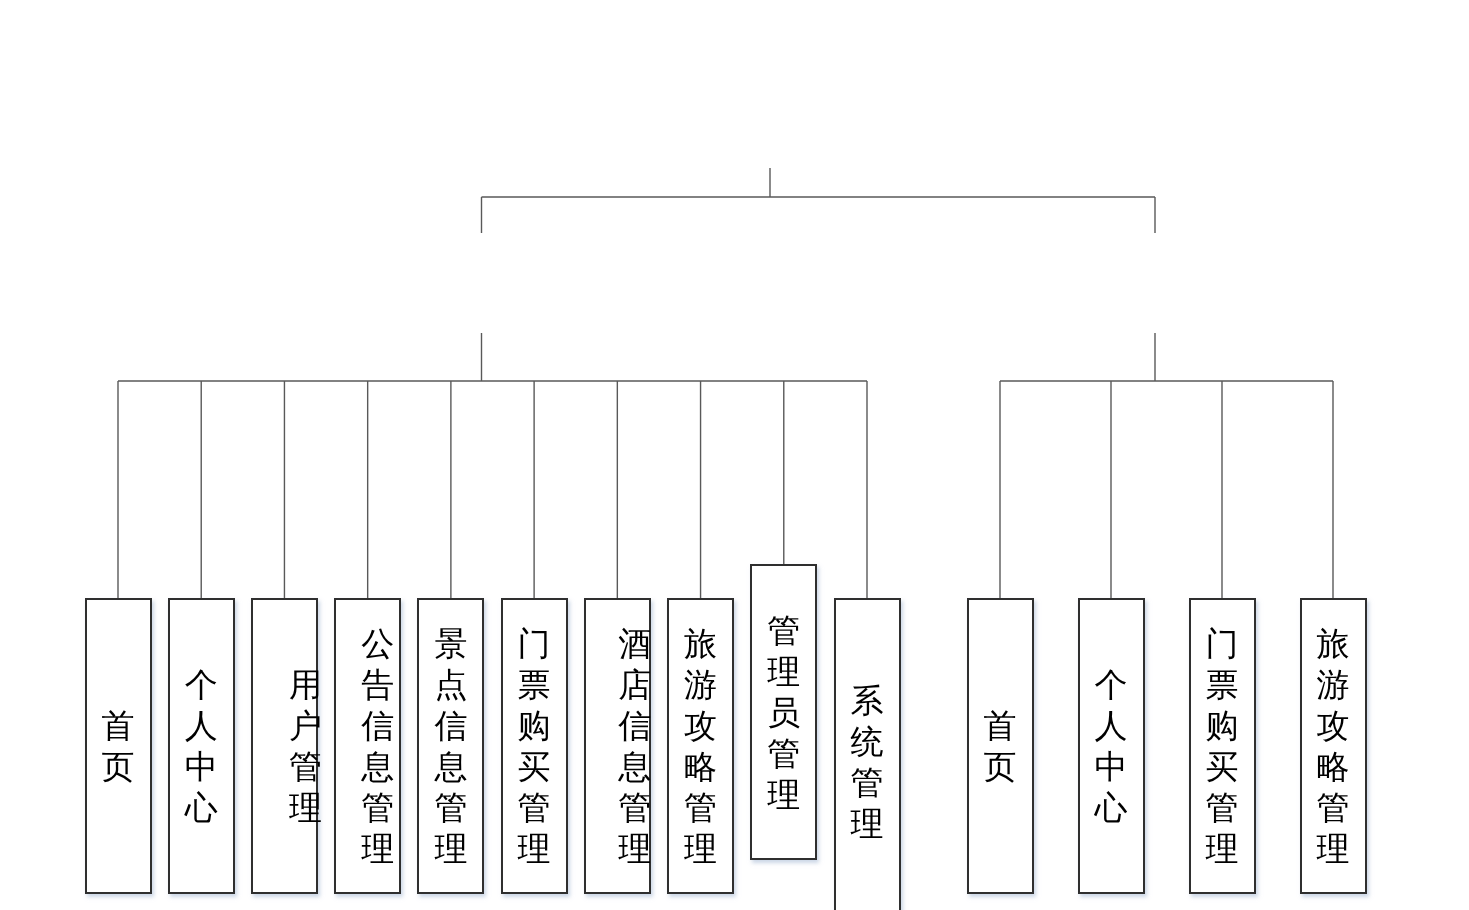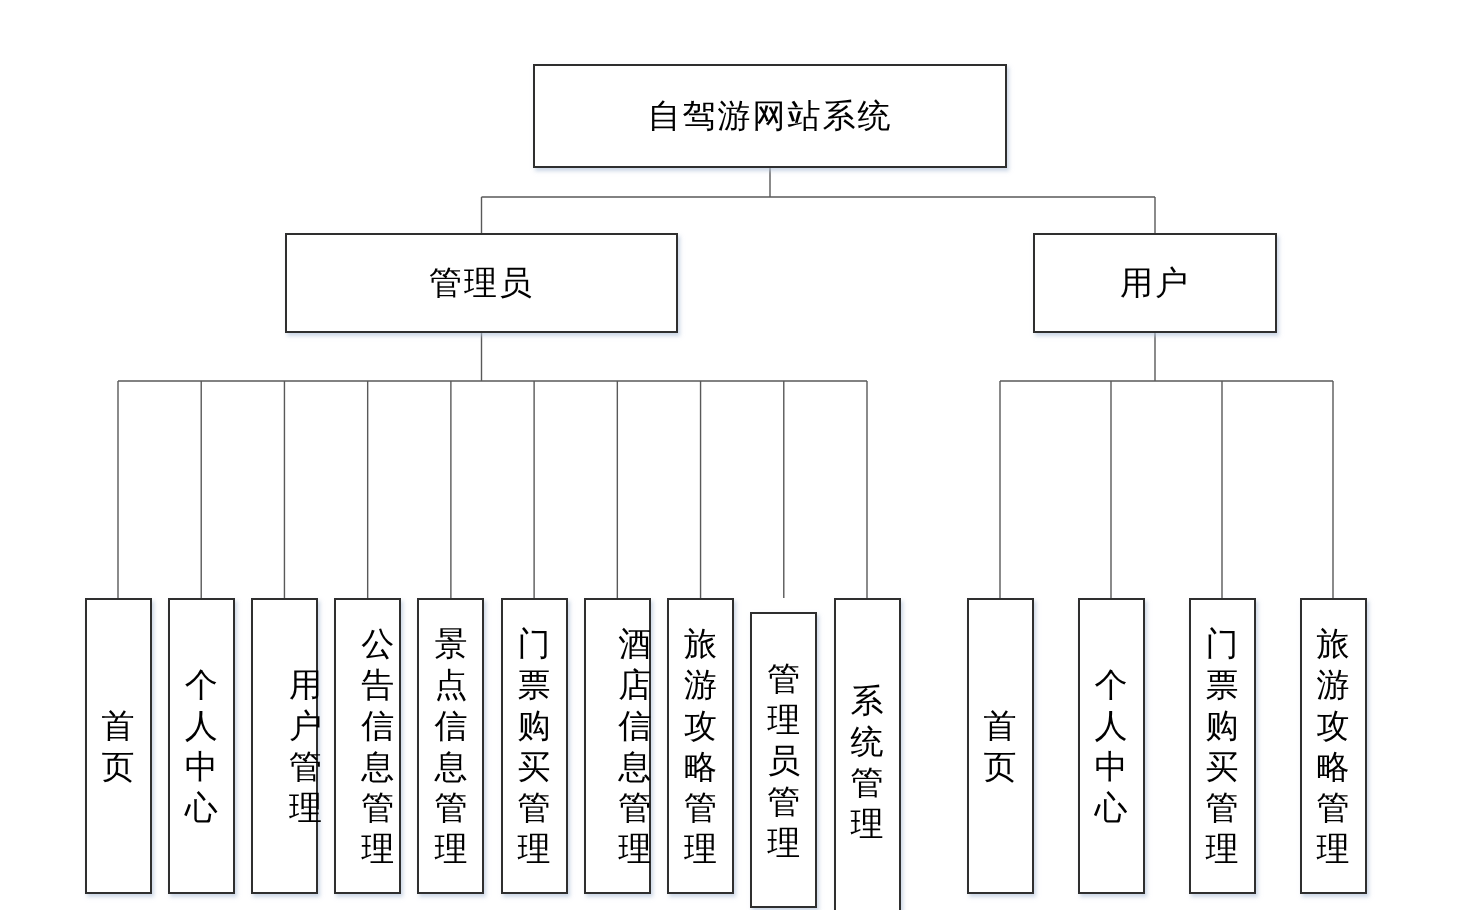--- a/index.html
+++ b/index.html
@@ -55,31 +55,22 @@
       <line x1="783.7777777777778" y1="381" x2="783.7777777777778" y2="598" stroke="#595959" stroke-width="1.4"></line>
       <line x1="867" y1="381" x2="867" y2="598" stroke="#595959" stroke-width="1.4"></line>
       <line x1="1155" y1="333" x2="1155" y2="381" stroke="#595959" stroke-width="1.4"></line>
       <line x1="1000" y1="381" x2="1333" y2="381" stroke="#595959" stroke-width="1.4"></line>
       <line x1="1000" y1="381" x2="1000" y2="598" stroke="#595959" stroke-width="1.4"></line>
       <line x1="1111" y1="381" x2="1111" y2="598" stroke="#595959" stroke-width="1.4"></line>
       <line x1="1222" y1="381" x2="1222" y2="598" stroke="#595959" stroke-width="1.4"></line>
       <line x1="1333" y1="381" x2="1333" y2="598" stroke="#595959" stroke-width="1.4"></line>
     </svg>
 
-  <div class="node" id="root-node" style="left: 533px; top: 64px; width: 474px; height: 104px;">
-    <span class="hlabel">自驾游网站系统</span>
-  </div>
 
-  <div class="node" id="branch-0" style="left: 285px; top: 233px; width: 393px; height: 100px;">
-    <span class="hlabel">管理员</span>
-  </div>
 
-  <div class="node" id="branch-1" style="left: 1033px; top: 233px; width: 244px; height: 100px;">
-    <span class="hlabel">用户</span>
-  </div>
 
   <div id="leaves">
       <div class="node" style="left: 84.5px; top: 598px; width: 67px; height: 296px;">
         <div class="vlabel">首页</div>
       </div>
       <div class="node" style="left: 167.722px; top: 598px; width: 67px; height: 296px;">
         <div class="vlabel">个人中心</div>
       </div>
       <div class="node" style="left: 250.944px; top: 598px; width: 67px; height: 296px; padding-left: 42px;">
         <div class="vlabel">用户管理</div>
@@ -92,21 +83,21 @@
       </div>
       <div class="node" style="left: 500.611px; top: 598px; width: 67px; height: 296px;">
         <div class="vlabel">门票购买管理</div>
       </div>
       <div class="node" style="left: 583.833px; top: 598px; width: 67px; height: 296px; padding-left: 35px;">
         <div class="vlabel">酒店信息管理</div>
       </div>
       <div class="node" style="left: 667.056px; top: 598px; width: 67px; height: 296px;">
         <div class="vlabel">旅游攻略管理</div>
       </div>
-      <div class="node" style="left: 750.278px; top: 612px; width: 67px; height: 296px;">
+      <div class="node" style="left: 750.278px; top: 564px; width: 67px; height: 296px;">
         <div class="vlabel">管理员管理</div>
       </div>
       <div class="node" style="left: 833.5px; top: 598px; width: 67px; height: 328px;">
         <div class="vlabel">系统管理</div>
       </div>
       <div class="node" style="left: 966.5px; top: 598px; width: 67px; height: 296px;">
         <div class="vlabel">首页</div>
       </div>
       <div class="node" style="left: 1077.5px; top: 598px; width: 67px; height: 296px;">
         <div class="vlabel">个人中心</div>

